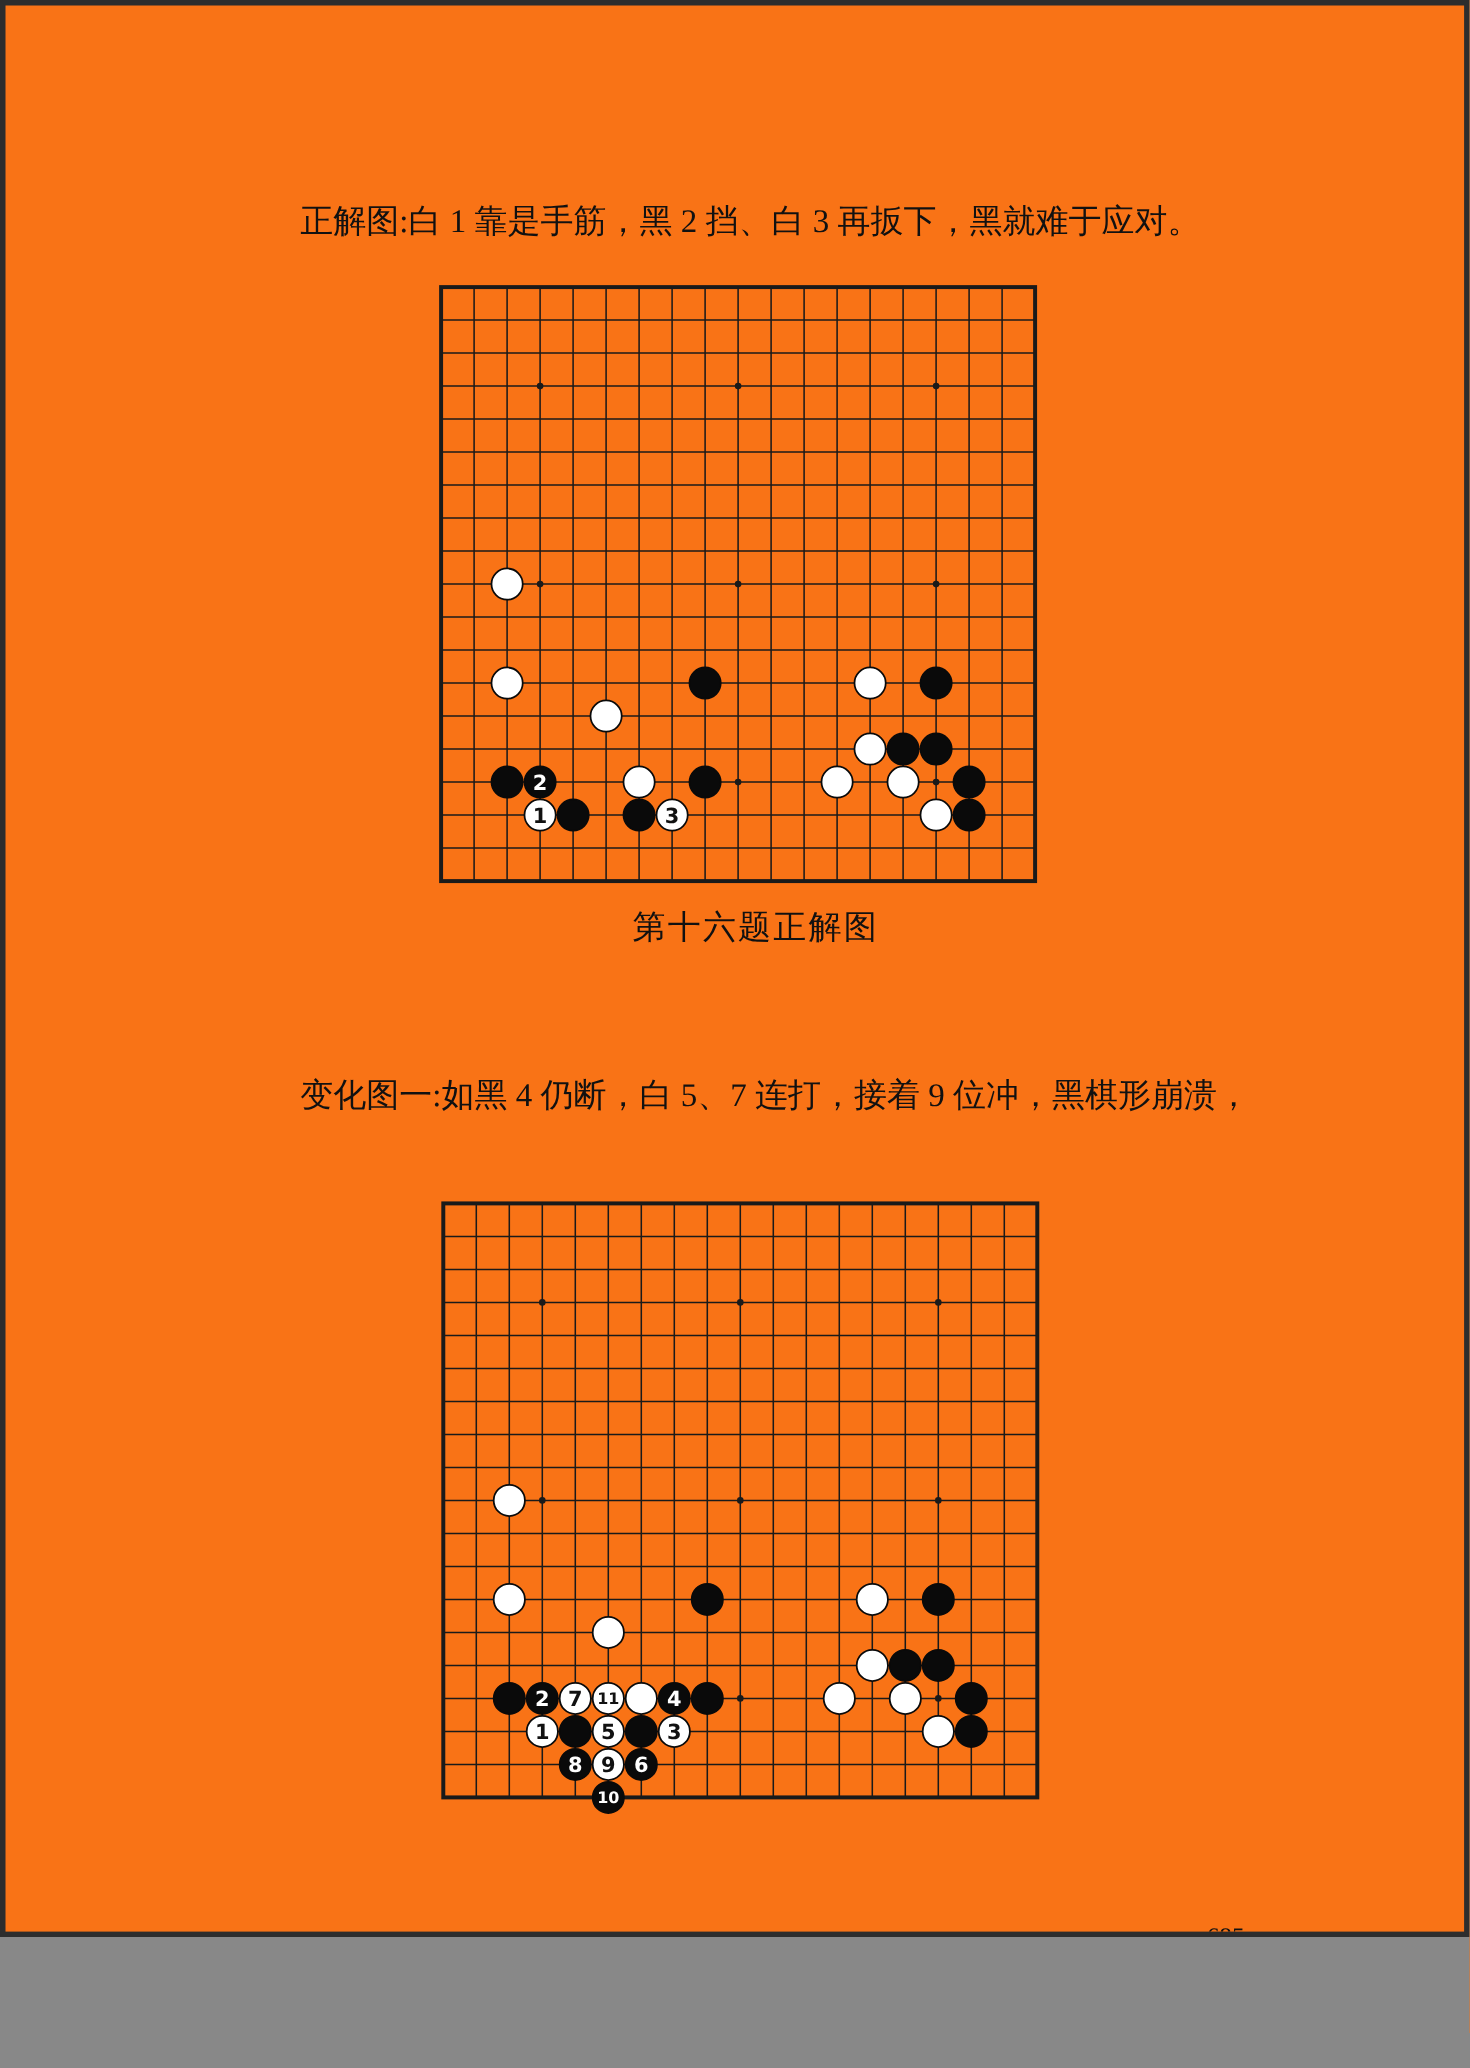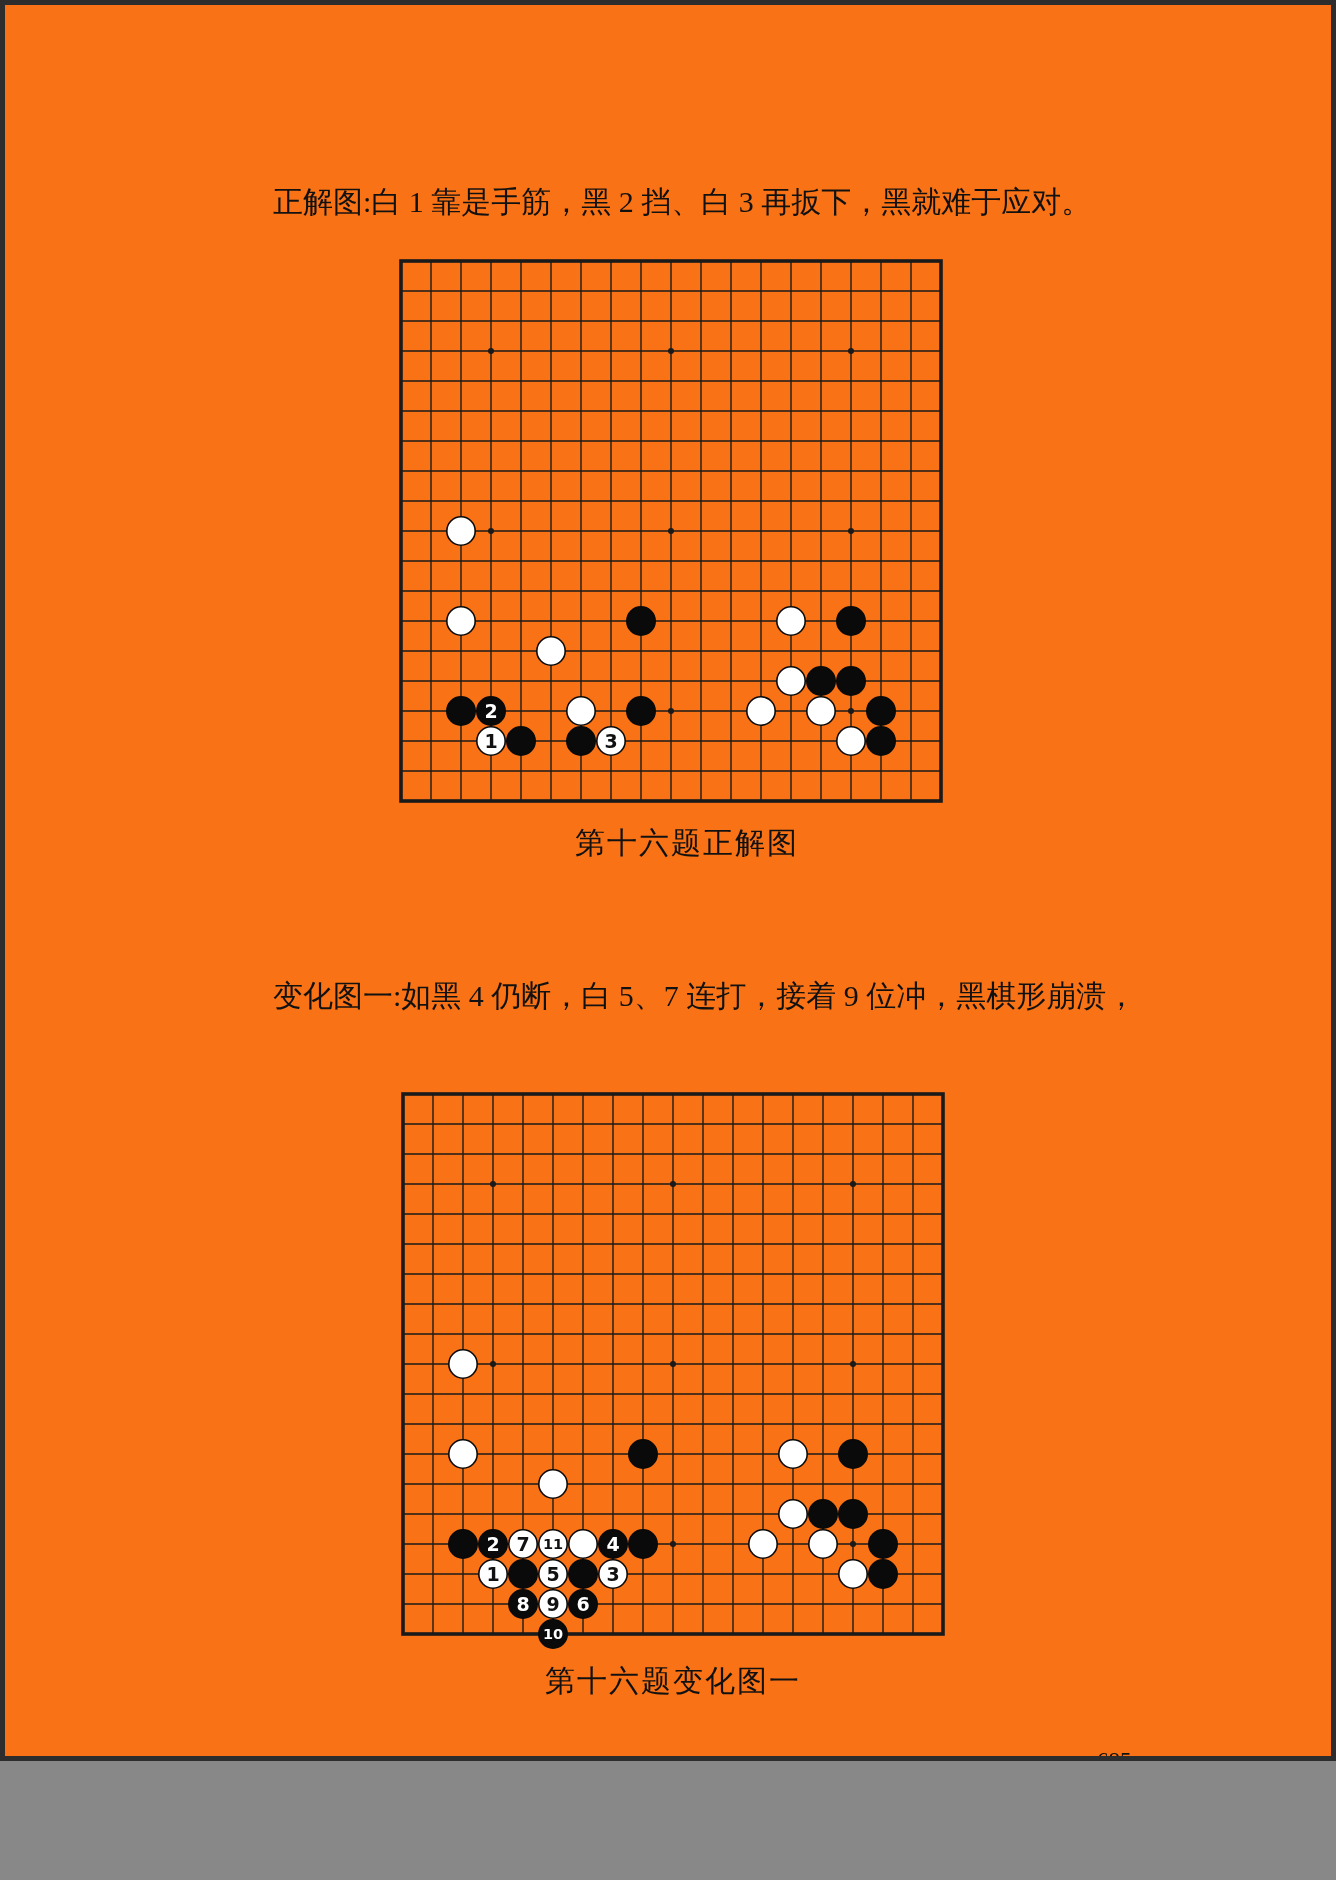--- a/index.html
+++ b/index.html
@@ -322,17 +322,16 @@
           <circle cx="202" cy="532" r="14.2" fill="#0a0a0a" stroke="#0a0a0a" stroke-width="1.6"></circle>
           <text x="202" y="532" text-anchor="middle" dy="0.36em" font-family="&quot;DejaVu Sans&quot;,&quot;Liberation Sans&quot;,sans-serif" font-weight="bold" font-size="19" fill="#ffffff">6</text>
         </g>
         <g>
           <circle cx="172" cy="562" r="14.2" fill="#0a0a0a" stroke="#0a0a0a" stroke-width="1.6"></circle>
           <text x="172" y="562" text-anchor="middle" dy="0.36em" font-family="&quot;DejaVu Sans&quot;,&quot;Liberation Sans&quot;,sans-serif" font-weight="bold" font-size="14.5" fill="#ffffff">10</text>
         </g>
       </svg>
     </div>
 
-  <div class="board-caption" style="left:376px;top:1656px;width:584px;">第十六题变化图一</div>
 
   <div class="page-number">685</div>
 
 </div>
 
 </body></html>

